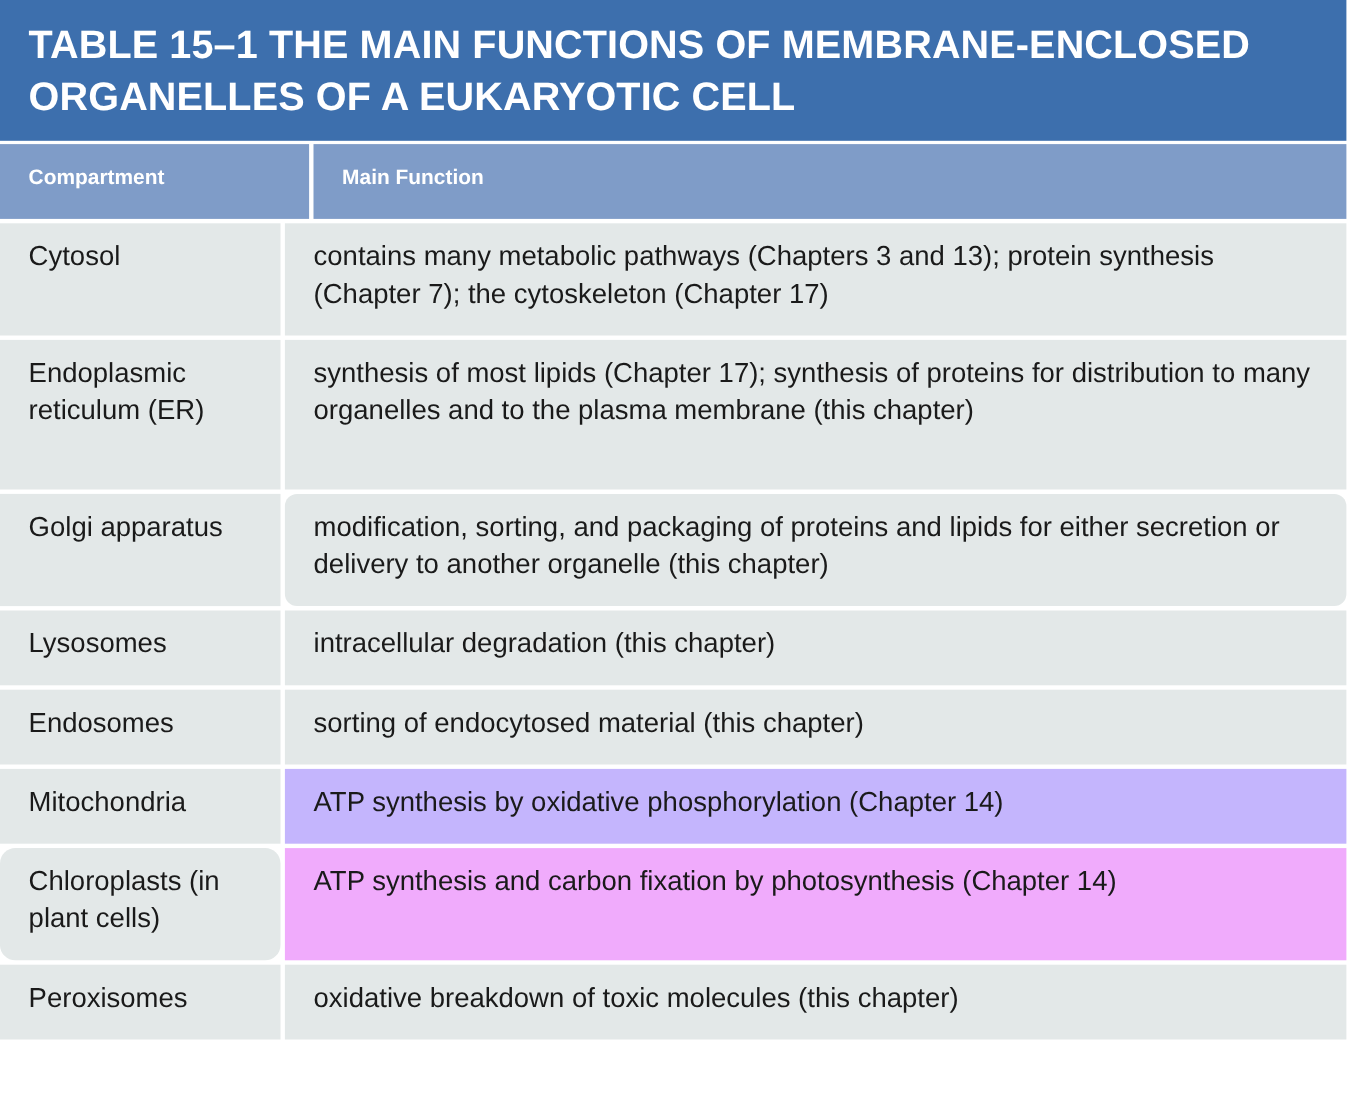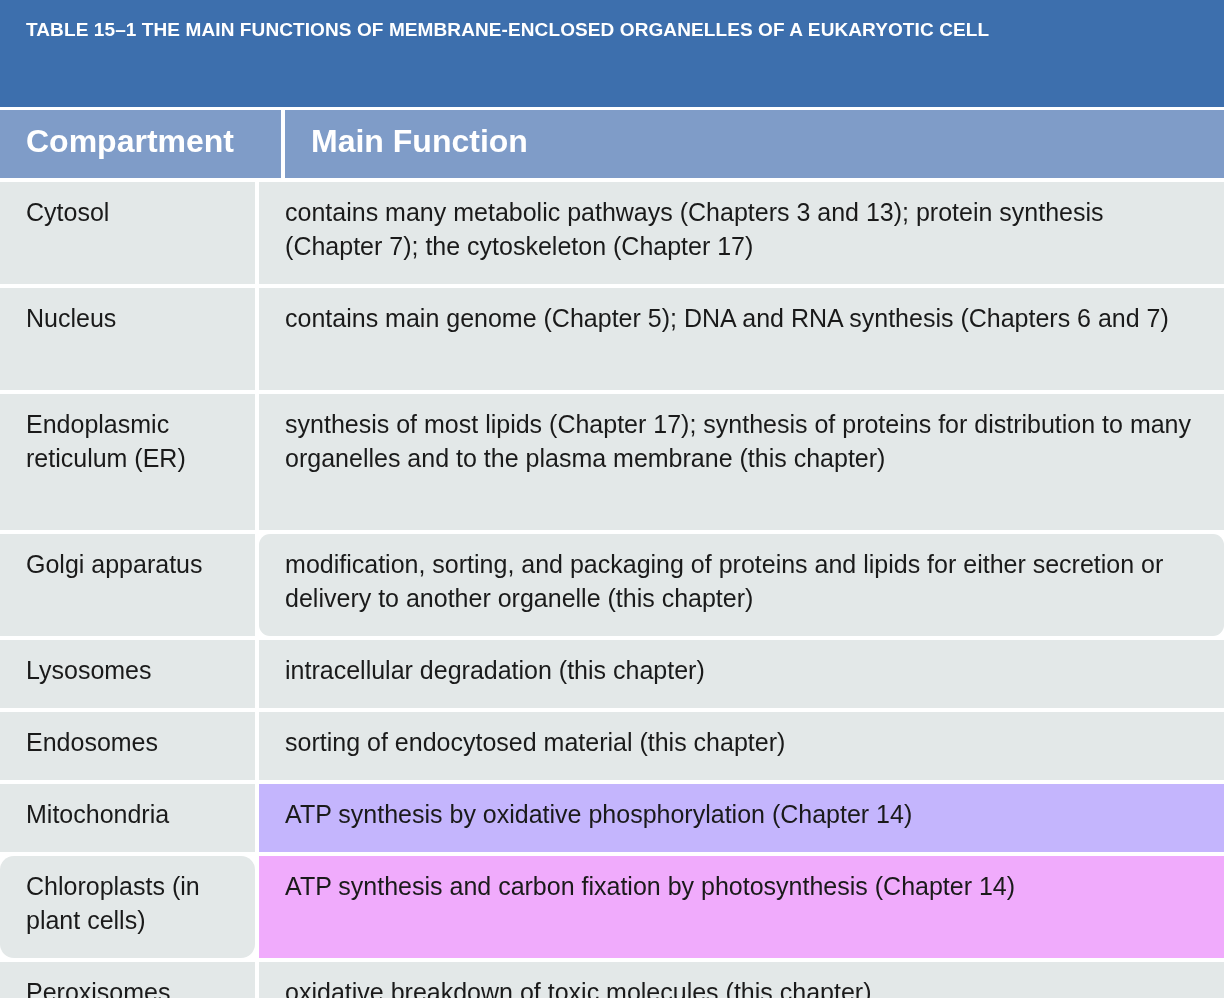--- a/index.html
+++ b/index.html
@@ -20,42 +20,42 @@
     background: #ffffff;
     box-sizing: border-box;
     display: flex;
     flex-direction: column;
   }
 
   
   .table-title {
     background: #3d6fad;
     color: #ffffff;
-    font-size: 19px;
+    font-size: 36px;
     font-weight: bold;
     line-height: 1.30;
     letter-spacing: 0.1px;
     padding: 18px 26px 16px 26px;
     box-sizing: border-box;
     width: 1224px;
     min-height: 107px;
   }
 
   
   .col-header {
     display: flex;
     width: 1224px;
     height: 68px;
     margin-top: 3px;
     flex: 0 0 auto;
   }
   .col-header .hcell {
     background: #7f9cc8;
     color: #ffffff;
-    font-size: 32px;
+    font-size: 19px;
     font-weight: bold;
     display: flex;
     align-items: center;
     box-sizing: border-box;
     padding: 0 0 5px 26px;
     height: 68px;
   }
   .col-header .hcell.c1 { width: 281px; }
   .col-header .hcell.c2 { width: 939px; margin-left: 4px; }
 
@@ -92,24 +92,20 @@
   <div class="col-header">
     <div class="hcell c1" style="background: rgb(127, 156, 200); color: rgb(255, 255, 255);">Compartment</div>
     <div class="hcell c2" style="background: rgb(127, 156, 200); color: rgb(255, 255, 255);">Main Function</div>
   </div>
 
   <div class="rows">
       <div class="trow h2">
         <div class="dcell c1" style="background: rgb(227, 232, 232); color: rgb(26, 26, 26);">Cytosol</div>
         <div class="dcell c2" style="background: rgb(227, 232, 232); color: rgb(26, 26, 26);">contains many metabolic pathways (Chapters 3 and 13); protein synthesis (Chapter 7); the cytoskeleton (Chapter 17)</div>
       </div>
-      <div class="trow h2">
-        <div class="dcell c1" style="background: rgb(227, 232, 232); color: rgb(26, 26, 26);">Nucleus</div>
-        <div class="dcell c2" style="background: rgb(227, 232, 232); color: rgb(26, 26, 26);">contains main genome (Chapter 5); DNA and RNA synthesis (Chapters 6 and 7)</div>
-      </div>
       <div class="trow h3">
         <div class="dcell c1" style="background: rgb(227, 232, 232); color: rgb(26, 26, 26);">Endoplasmic reticulum (ER)</div>
         <div class="dcell c2" style="background: rgb(227, 232, 232); color: rgb(26, 26, 26);">synthesis of most lipids (Chapter 17); synthesis of proteins for distribution to many organelles and to the plasma membrane (this chapter)</div>
       </div>
       <div class="trow h2">
         <div class="dcell c1" style="background: rgb(227, 232, 232); color: rgb(26, 26, 26);">Golgi apparatus</div>
         <div class="dcell c2" style="background: rgb(227, 232, 232); color: rgb(26, 26, 26); border-radius: 11px;">modification, sorting, and packaging of proteins and lipids for either secretion or delivery to another organelle (this chapter)</div>
       </div>
       <div class="trow h1">
         <div class="dcell c1" style="background: rgb(227, 232, 232); color: rgb(26, 26, 26);">Lysosomes</div>

